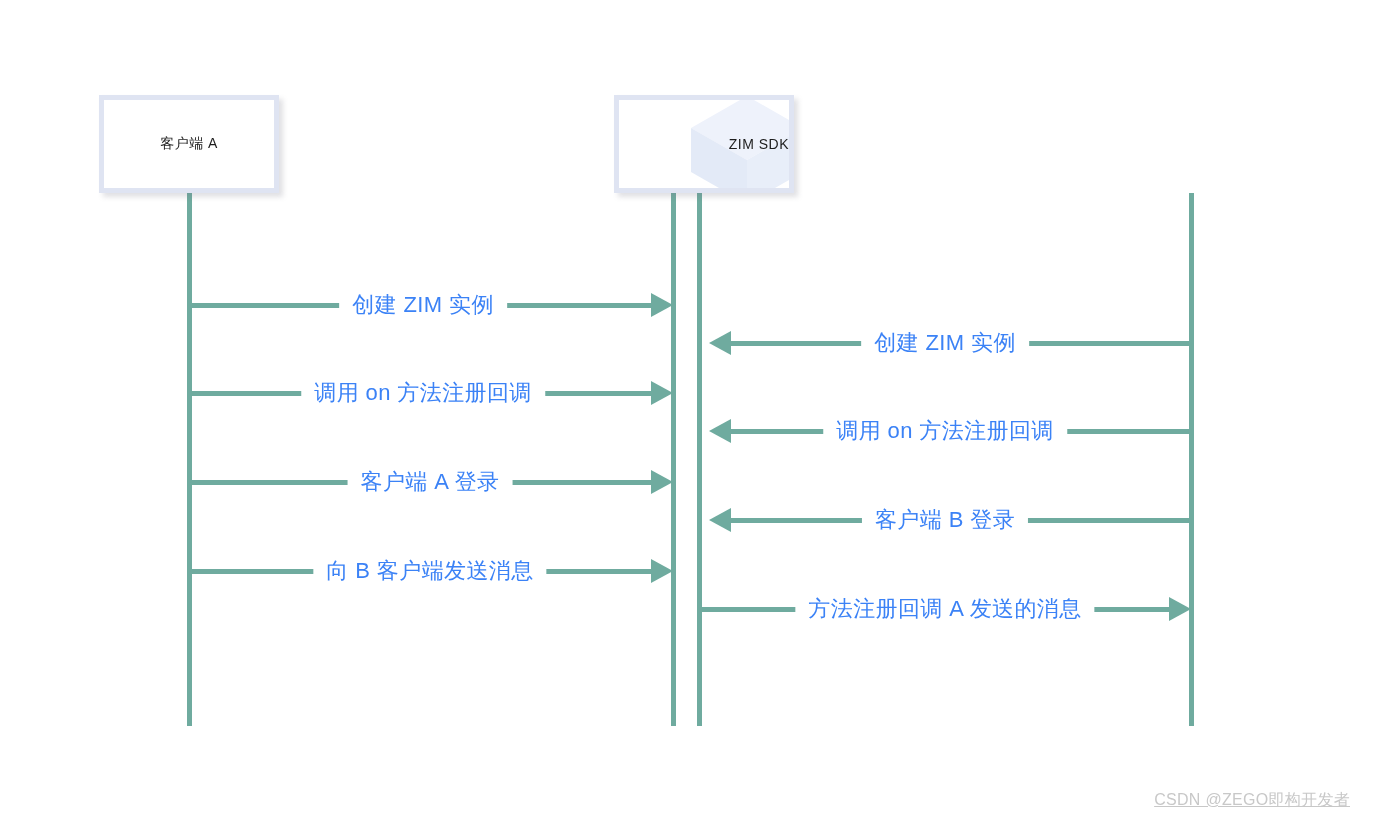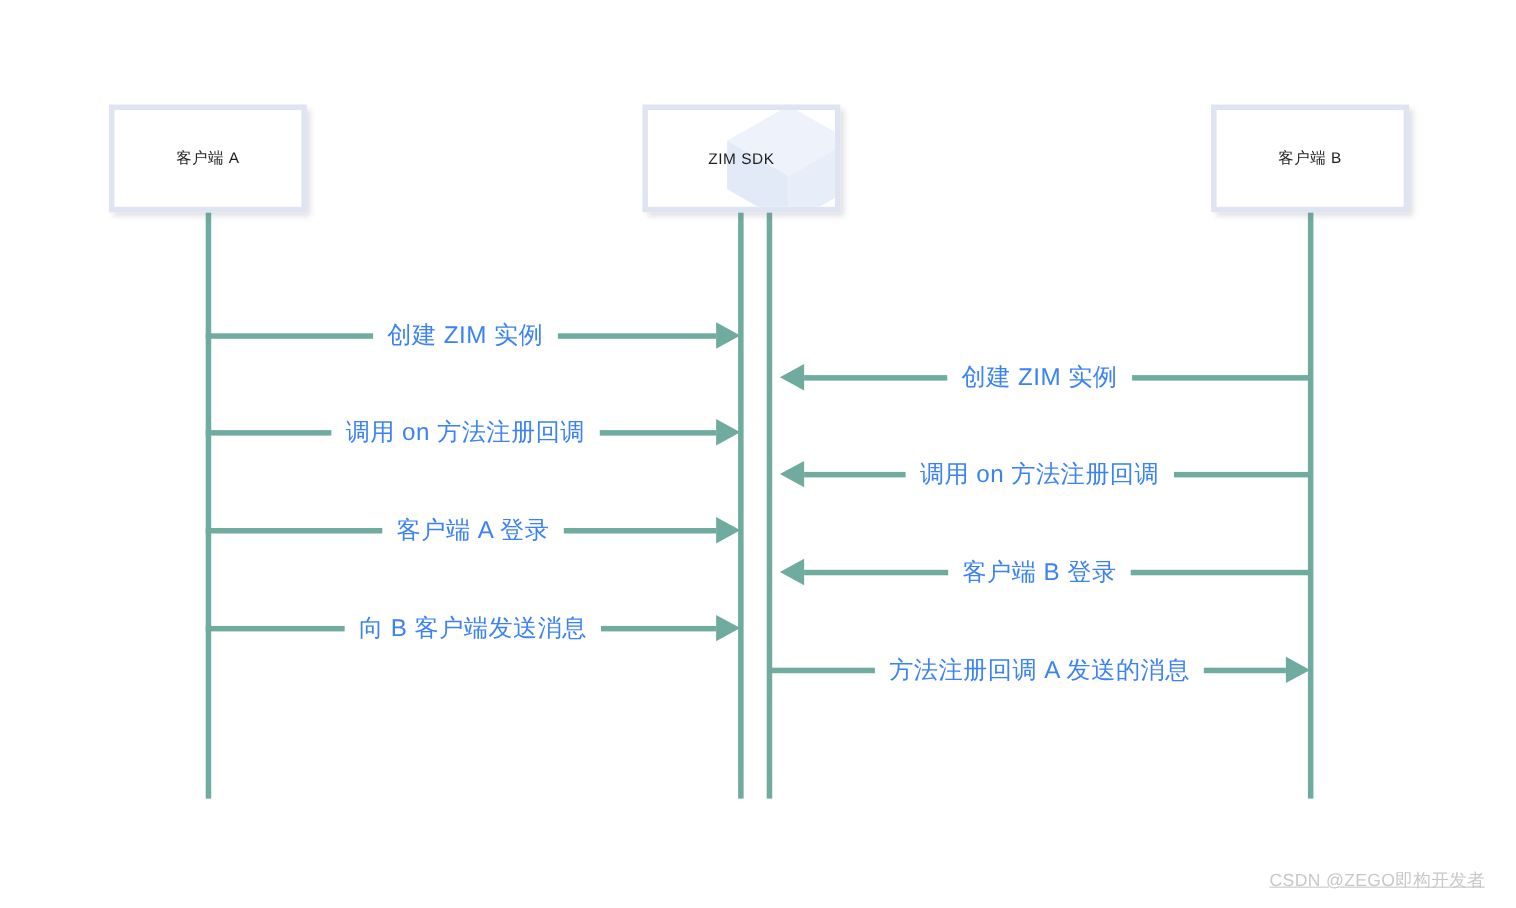--- a/index.html
+++ b/index.html
@@ -22,21 +22,21 @@
     box-shadow:4px 4px 5px rgba(120,120,130,.22);
     display:flex;align-items:center;justify-content:center;
     overflow:hidden;
   }
   .actor .label{
     position:relative;z-index:3;
     font-size:14px;color:#1d1d1d;letter-spacing:.5px;
     white-space:nowrap;
   }
   .actor-a{left:99px;top:95px;}
-  .actor-sdk{left:584px;top:95px;}
+  .actor-sdk{left:614px;top:95px;justify-content:flex-end;}
   .actor-b{left:1101px;top:95px;}
 
   
   .cube{
     position:absolute;right:-18px;bottom:-16px;width:120px;height:112px;z-index:1;
     pointer-events:none;
   }
 
   
   .lifeline{
@@ -127,19 +127,16 @@
 
   <div class="actor actor-sdk">
     <svg class="cube" viewBox="0 0 120 112">
       <polygon points="60,4 116,36 60,68 4,36" fill="#eef2fb"></polygon>
       <polygon points="4,36 60,68 60,112 4,80" fill="#e3eaf7"></polygon>
       <polygon points="60,68 116,36 116,80 60,112" fill="#e8eef9"></polygon>
     </svg>
     <span class="label">ZIM SDK</span>
   </div>
 
-  <div class="actor actor-b">
-    <span class="label">客户端 B</span>
-  </div>
 
   <div class="watermark">CSDN @ZEGO即构开发者</div>
 
 </div>
 
 </body></html>

